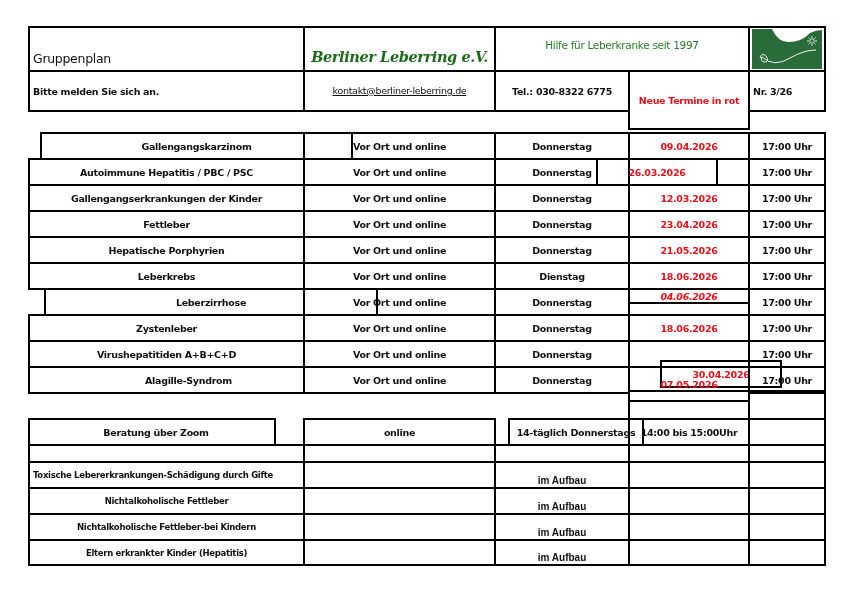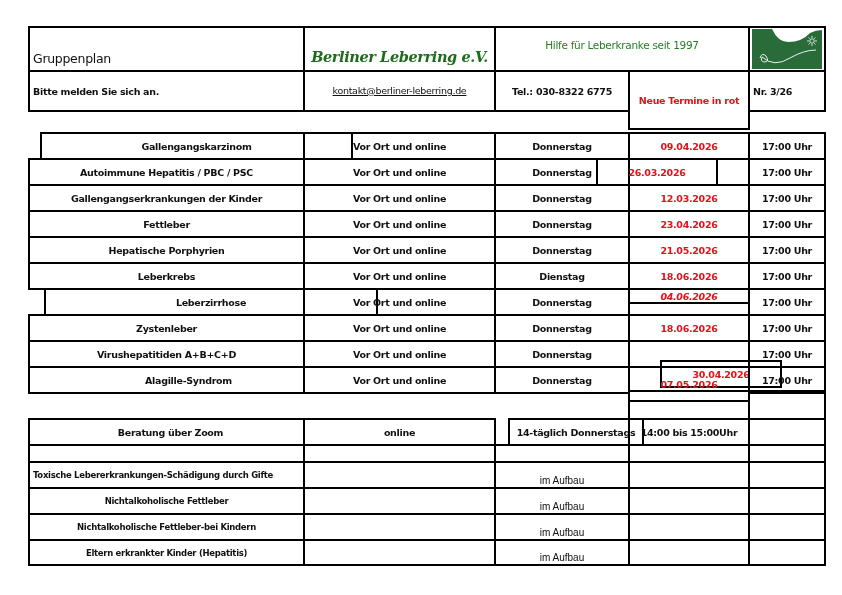--- a/index.html
+++ b/index.html
@@ -13,21 +13,21 @@
     .bottom { align-items: flex-end; padding-bottom: 1px; }
     .red { color: #e0121b; }
     .title { font-family: "DejaVu Sans", sans-serif; font-weight: normal; font-size: 12.5px;
              align-items: flex-end; padding-bottom: 4px; justify-content: flex-start; padding-left: 3px;
              letter-spacing: -0.3px; }
     .brand { font-family: "DejaVu Serif", serif; font-style: italic; font-weight: bold;
              font-size: 14.5px; color: #1e6b1e; align-items: flex-end; padding-bottom: 5px; letter-spacing: -0.4px; }
     .tagline { font-family: "DejaVu Sans", sans-serif; font-weight: normal; font-size: 10.5px;
                color: #2a7a2a; align-items: flex-end; padding-bottom: 19px; letter-spacing: -0.3px; }
     .email { font-weight: normal; text-decoration: underline; font-size: 9.5px; }
-    .aufbau { font-family: "Liberation Sans", sans-serif; font-weight: normal; font-size: 10px;
+    .aufbau { font-family: "Liberation Sans", sans-serif; font-weight: bold; font-size: 10px;
               letter-spacing: 0; }
     .small { font-size: 8.5px; }
     .logo { position: absolute; box-sizing: border-box; border: 2px solid #000; background: #fff; }
   </style>
 </head>
 <body>
 
 <div>
   <div class="cell title" style="left:28px;top:26px;width:277px;height:46px;">Gruppenplan</div>
   <div class="cell brand" style="left:303px;top:26px;width:193px;height:46px;">Berliner Leberring e.V.</div>
@@ -121,21 +121,21 @@
       <div class="cell" style="left: 494px; top: 366px; width: 136px; height: 28px;">Donnerstag</div>
       <div class="cell red" style="left: 628px; top: 366px; width: 122px; height: 36px;">07.05.2026</div>
       <div class="cell" style="left: 748px; top: 366px; width: 78px; height: 28px;">17:00 Uhr</div>
     </div>
   </div>
 
 <div class="cell" style="left:628px;top:390px;width:122px;height:30px;"></div>
 <div class="cell" style="left:748px;top:390px;width:78px;height:30px;"></div>
 
 <div>
-  <div class="cell" style="left:28px;top:418px;width:277px;height:28px;padding-left:8px;">Beratung über Zoom</div>
+  <div class="cell" style="left:28px;top:418px;width:248px;height:28px;padding-left:8px;">Beratung über Zoom</div>
   <div class="cell" style="left:303px;top:418px;width:193px;height:28px;">online</div>
   <div class="cell" style="left:508px;top:418px;width:136px;height:28px;">14-täglich Donnerstags</div>
   <div class="cell" style="left:628px;top:418px;width:122px;height:28px;">14:00 bis 15:00Uhr</div>
   <div class="cell" style="left:748px;top:418px;width:78px;height:28px;"></div>
 </div>
 
 <div>
   <div class="cell" style="left:28px;top:444px;width:277px;height:19px;"></div>
   <div class="cell" style="left:303px;top:444px;width:193px;height:19px;"></div>
   <div class="cell" style="left:494px;top:444px;width:136px;height:19px;"></div>

